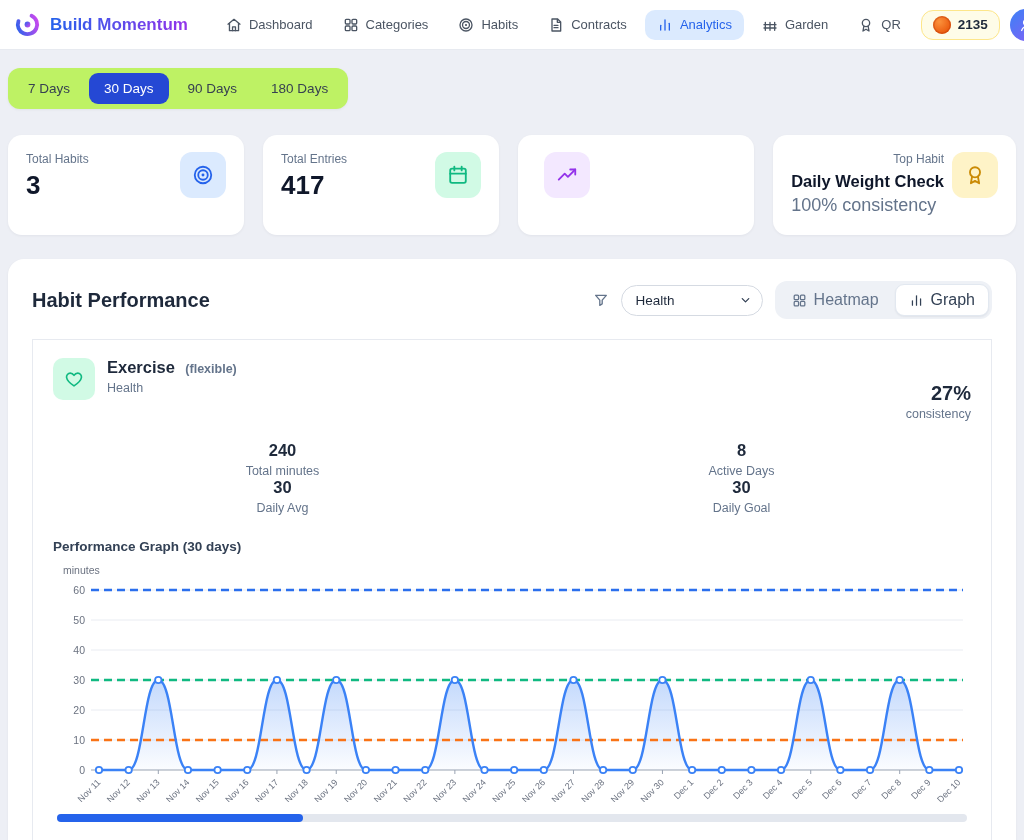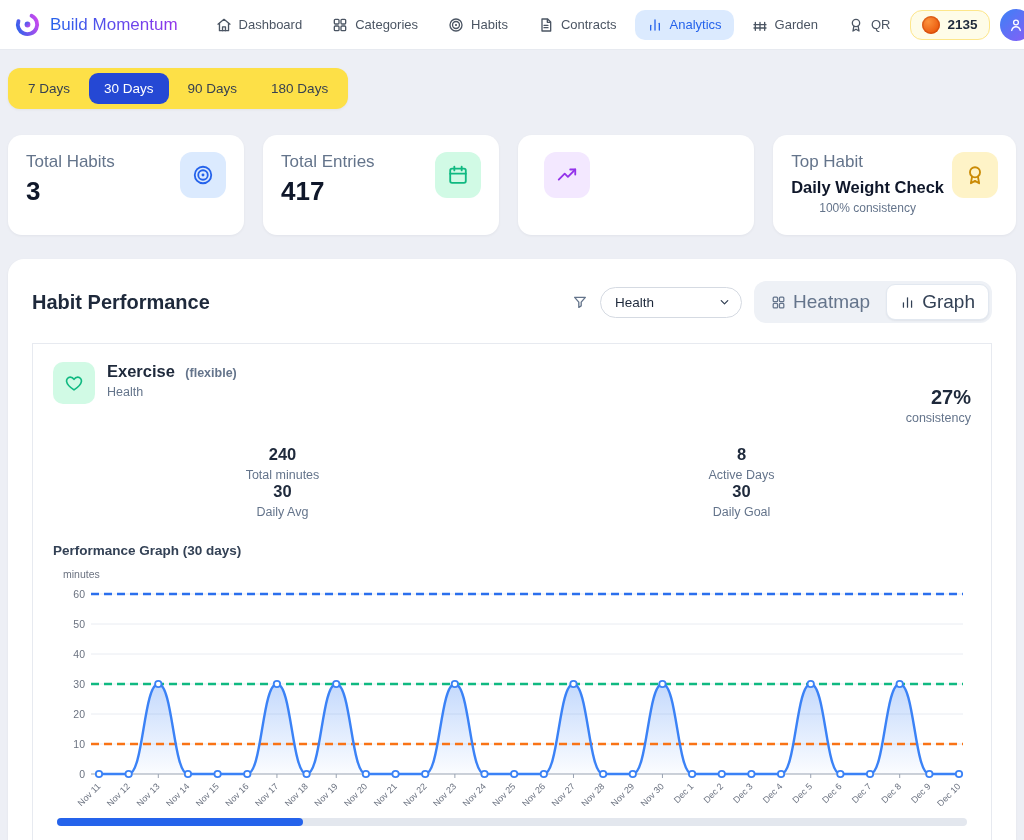--- a/index.html
+++ b/index.html
@@ -5,60 +5,60 @@
   * { margin:0; padding:0; box-sizing:border-box; }
   html,body { width:1024px; height:840px; overflow:hidden; }
   body { background:#edeff5; font-family:"Liberation Sans", sans-serif; color:#1e293b; }
 
   .icon { display:inline-flex; flex:0 0 auto; }
   .icon svg { width:100%; height:100%; }
 
   
   .header { height:50px; background:#fff; border-bottom:1px solid #e7eaf0; display:flex; align-items:center; padding:0 14px; gap:8px; }
   .brand { display:flex; align-items:center; gap:9px; margin-right:18px; }
-  .brand-name { font-size:17px; font-weight:normal; background:linear-gradient(90deg,#2563eb,#9333ea); -webkit-background-clip:text; background-clip:text; color:transparent; white-space:nowrap; }
+  .brand-name { font-size:17px; font-weight:bold; background:linear-gradient(90deg,#2563eb,#9333ea); -webkit-background-clip:text; background-clip:text; color:transparent; white-space:nowrap; }
   .nav { display:flex; align-items:center; gap:6px; }
   .nav-item { display:flex; align-items:center; gap:7px; padding:7px 12px; border-radius:10px; font-size:13px; font-weight:500; color:#4b5563; cursor:pointer; white-space:nowrap; }
   .nav-item .icon { width:16px; height:16px; color:#4b5563; }
   .nav-item.active { background:#dbeafe; color:#2563eb; }
   .nav-item.active .icon { color:#2563eb; }
   .header-right { margin-left:auto; display:flex; align-items:center; gap:10px; }
   .coin-pill { display:flex; align-items:center; gap:7px; background:#fefce8; border:1.5px solid #fde68a; border-radius:12px; padding:5px 11px; }
   .coin { width:18px; height:18px; border-radius:50%; background:radial-gradient(circle at 35% 32%, #fb923c, #ea580c 75%); box-shadow:inset 0 0 0 1.5px rgba(194,65,12,.45); }
   .coin-count { font-size:13.5px; font-weight:bold; color:#1e293b; }
   .avatar { width:32px; height:32px; border-radius:50%; background:linear-gradient(135deg,#3b82f6,#8b5cf6); display:flex; align-items:center; justify-content:center; color:#fff; cursor:pointer; }
   .avatar .icon { width:16px; height:16px; }
 
   
   .content { padding:18px 8px 0; }
 
-  .range-bar { display:inline-flex; gap:4px; background:#fde047; border-radius:12px; padding:5px; box-shadow:0 1px 3px rgba(15,23,42,.05); }
+  .range-bar { display:inline-flex; gap:4px; background:#bef264; border-radius:12px; padding:5px; box-shadow:0 1px 3px rgba(15,23,42,.05); }
   .range-btn { border:none; background:transparent; font-family:inherit; font-size:13.5px; font-weight:500; color:#374151; padding:8px 15px; border-radius:9px; cursor:pointer; }
   .range-btn.active { background:#2548d4; color:#fff; }
 
   .stats-row { display:grid; grid-template-columns:repeat(4,1fr); gap:19px; margin-top:26px; }
   .stat-card { background:#fff; border-radius:14px; padding:17px 18px; box-shadow:0 1px 3px rgba(15,23,42,.05); display:flex; justify-content:space-between; min-height:100px; }
-  .stat-label { font-size:17px; color:#64748b; }
+  .stat-label { font-size:12px; color:#64748b;text-align:right; }
   .stat-value { font-size:26px; font-weight:bold; color:#0f172a; margin-top:5px; line-height:1.1; }
   .stat-value.small { font-size:16.5px; margin-top:6px; white-space:nowrap; }
-  .stat-sub { font-size:12px; color:#64748b; margin-top:5px;text-align:center; }
+  .stat-sub { font-size:18px; color:#64748b; margin-top:5px; }
   .stat-iconbox { width:46px; height:46px; border-radius:12px; display:flex; align-items:center; justify-content:center; flex:0 0 auto; margin-left:8px; }
   .stat-iconbox .icon { width:22px; height:22px; }
 
   
   .main-card { background:#fff; border-radius:16px; margin-top:24px; padding:22px 24px 24px; box-shadow:0 1px 3px rgba(15,23,42,.05); min-height:660px; }
   .main-head { display:flex; align-items:center; justify-content:space-between; }
   .main-title { font-size:20px; font-weight:bold; color:#1e293b; }
   .main-controls { display:flex; align-items:center; gap:12px; }
   .funnel { width:16px; height:16px; color:#64748b; }
   .select-wrap { position:relative; }
   .filter-select { appearance:none; -webkit-appearance:none; font-family:inherit; font-size:13.5px; color:#1e293b; background:#fff; border:1px solid #d5dae2; border-radius:16px; padding:7px 32px 7px 14px; width:142px; cursor:pointer; }
   .select-chevron { position:absolute; right:11px; top:50%; transform:translateY(-50%); width:13px; height:13px; color:#334155; pointer-events:none; }
   .toggle-group { display:flex; gap:2px; background:#eef1f6; border-radius:12px; padding:3px; }
-  .toggle-btn { display:flex; align-items:center; gap:7px; border:1px solid transparent; background:transparent; font-family:inherit; font-size:19px; color:#64748b; padding:6px 13px; border-radius:9px; cursor:pointer; }
+  .toggle-btn { display:flex; align-items:center; gap:7px; border:1px solid transparent; background:transparent; font-family:inherit; font-size:16px; color:#64748b; padding:6px 13px; border-radius:9px; cursor:pointer; }
   .toggle-btn .icon { width:15px; height:15px; }
   .toggle-btn.active { background:#fff; border-color:#e2e8f0; color:#334155; box-shadow:0 1px 2px rgba(15,23,42,.06); }
 
   
   .habit-card { margin-top:20px; border:1px solid #e7eaf0; border-radius:0; padding:18px 20px 14px; }
   .habit-head { display:flex; align-items:flex-start; }
   .habit-iconbox { width:42px; height:42px; border-radius:10px; background:#d1fae5; color:#10b981; display:flex; align-items:center; justify-content:center; }
   .habit-iconbox .icon { width:20px; height:20px; }
   .habit-names { margin-left:12px; }
   .habit-name { font-size:16.5px; font-weight:bold; color:#1e293b; }

